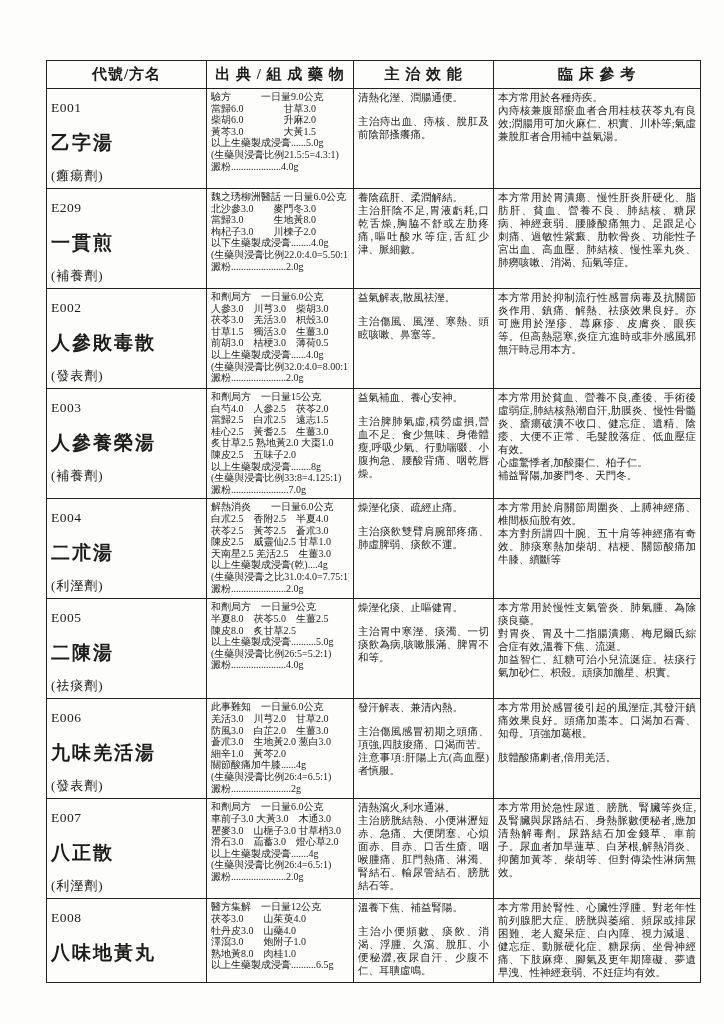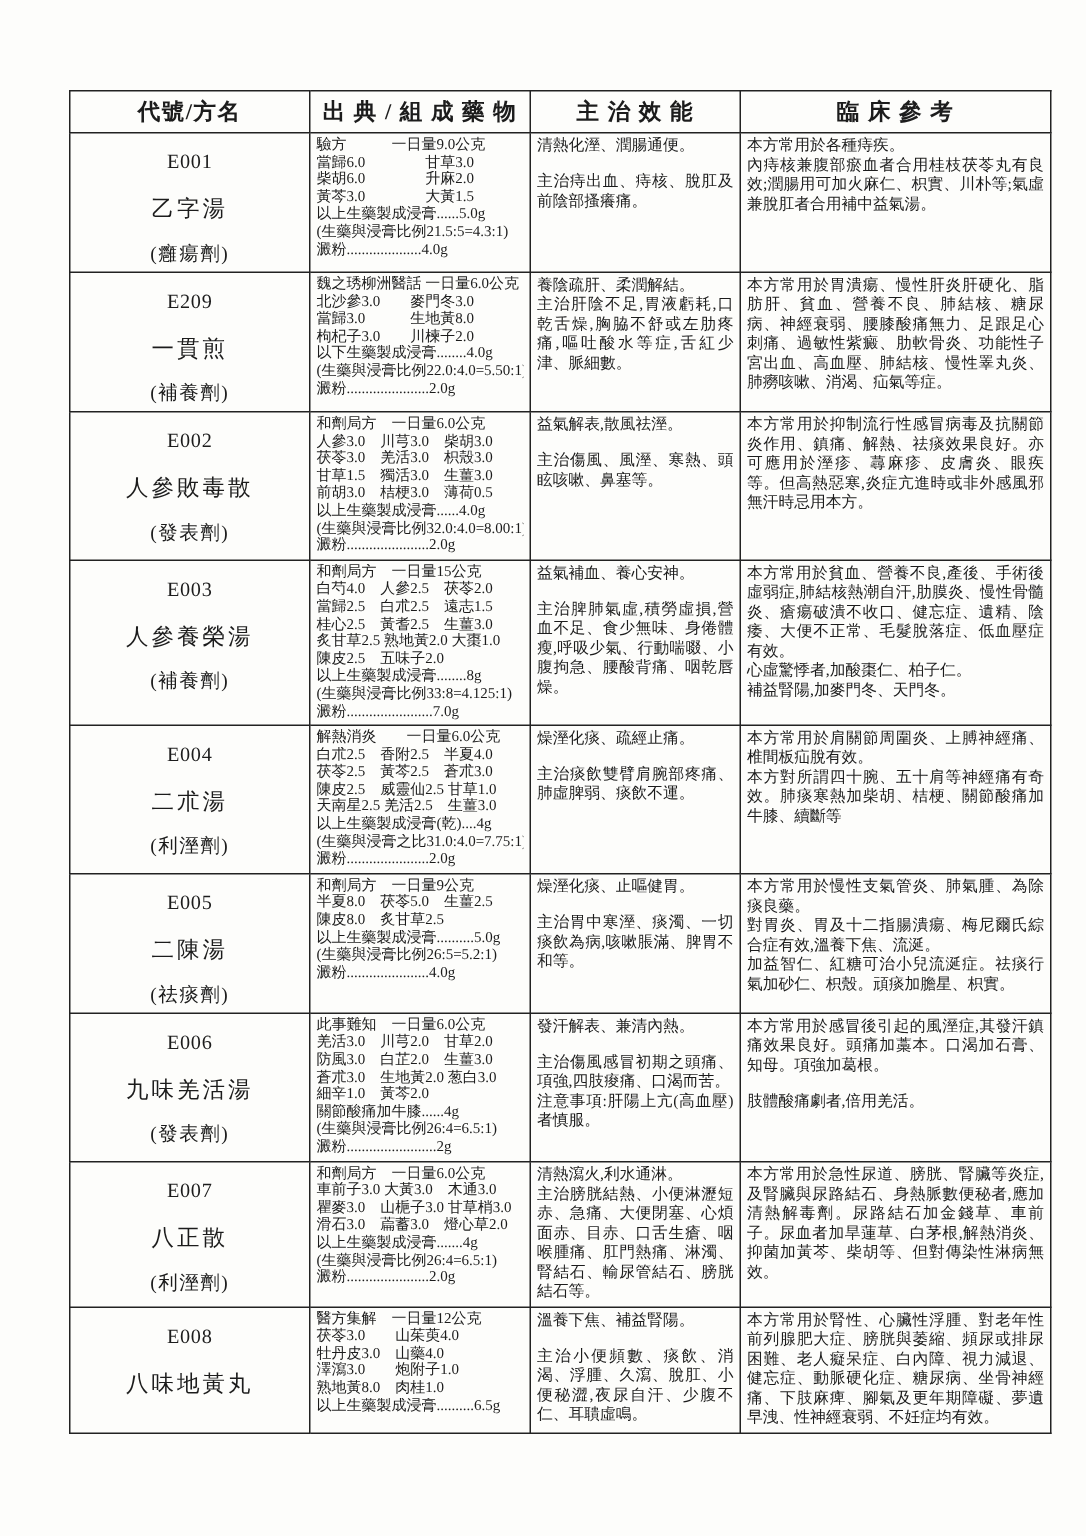--- a/index.html
+++ b/index.html
@@ -36,29 +36,29 @@
     letter-spacing: 1px;
     white-space: nowrap;
     overflow: hidden;
   }
   .formula-table td {
     border: 1.5px solid #222;
     vertical-align: top;
     padding: 2px 4px 3px 4px;
     box-sizing: border-box;
   }
-  td.c1 { text-align: center; padding-top: 6px; }
+  td.c1 { text-align: left; padding-top: 6px; }
   .code {
     font-size: 13.5px;
     letter-spacing: 0.5px;
     margin-top: 5px;
   }
   .fname {
-    font-size: 15px;
-    font-weight: normal;
+    font-size: 19px;
+    font-weight: bold;
     letter-spacing: 2px;
     margin-top: 14px;
     white-space: nowrap;
   }
   .fcat {
     font-size: 13px;
     letter-spacing: 1px;
     margin-top: 11px;
   }
   .comp-line {

